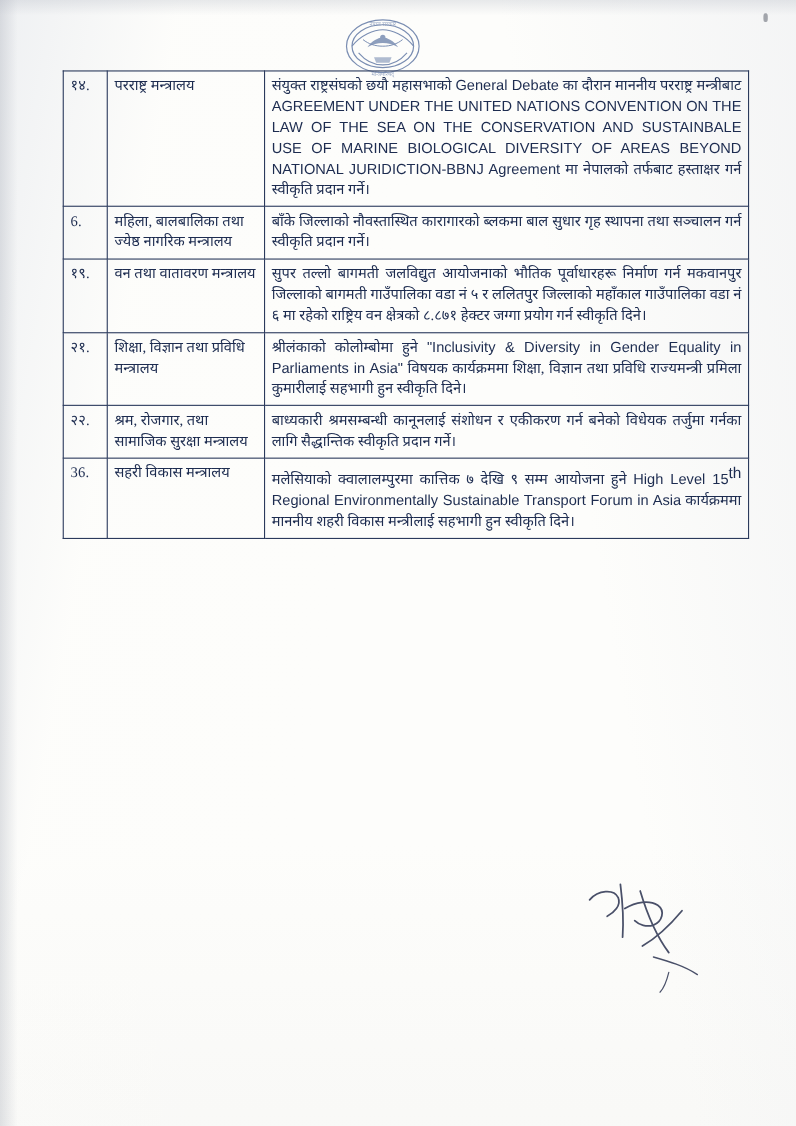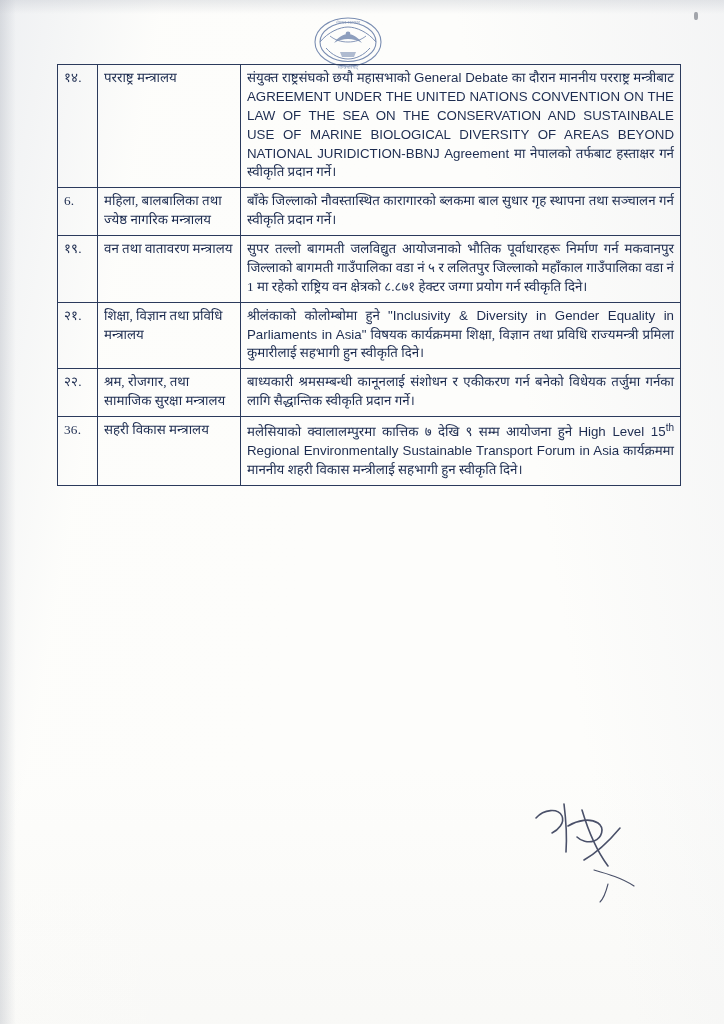--- a/index.html
+++ b/index.html
@@ -100,21 +100,21 @@
     font-size: 13.4px;
   }
   td.desc {
     text-align: justify;
     text-justify: inter-word;
     font-size: 13.4px;
   }
   td.desc .en {
     font-family: Liberation Sans, sans-serif;
   }
-  sup { font-size: 10px; }
+  sup { font-size: 14px; }
 
   
   .signature {
     position: absolute;
     right: 70px;
     bottom: 118px;
     width: 130px;
     height: 110px;
     opacity: .85;
   }
@@ -165,21 +165,21 @@
             <td class="desc">संयुक्त राष्ट्रसंघको छयौ महासभाको <span class="en">General Debate</span> का दौरान माननीय परराष्ट्र मन्त्रीबाट <span class="en">AGREEMENT UNDER THE UNITED NATIONS CONVENTION ON THE LAW OF THE SEA ON THE CONSERVATION AND SUSTAINBALE USE OF MARINE BIOLOGICAL DIVERSITY OF AREAS BEYOND NATIONAL JURIDICTION-BBNJ Agreement</span> मा नेपालको तर्फबाट हस्ताक्षर गर्न स्वीकृति प्रदान गर्ने।</td>
           </tr>
           <tr>
             <td class="sn">6.</td>
             <td class="min">महिला, बालबालिका तथा ज्येष्ठ नागरिक मन्त्रालय</td>
             <td class="desc">बाँके जिल्लाको नौवस्तास्थित कारागारको ब्लकमा बाल सुधार गृह स्थापना तथा सञ्चालन गर्न स्वीकृति प्रदान गर्ने।</td>
           </tr>
           <tr>
             <td class="sn">१९.</td>
             <td class="min">वन तथा वातावरण मन्त्रालय</td>
-            <td class="desc">सुपर तल्लो बागमती जलविद्युत आयोजनाको भौतिक पूर्वाधारहरू निर्माण गर्न मकवानपुर जिल्लाको बागमती गाउँपालिका वडा नं ५ र ललितपुर जिल्लाको महाँकाल गाउँपालिका वडा नं 1 मा रहेको राष्ट्रिय वन क्षेत्रको ८.८७१ हेक्टर जग्गा प्रयोग गर्न स्वीकृति दिने।</td>
+            <td class="desc">सुपर तल्लो बागमती जलविद्युत आयोजनाको भौतिक पूर्वाधारहरू निर्माण गर्न मकवानपुर जिल्लाको बागमती गाउँपालिका वडा नं ५ र ललितपुर जिल्लाको महाँकाल गाउँपालिका वडा नं ६ मा रहेको राष्ट्रिय वन क्षेत्रको ८.८७१ हेक्टर जग्गा प्रयोग गर्न स्वीकृति दिने।</td>
           </tr>
           <tr>
             <td class="sn">२१.</td>
             <td class="min">शिक्षा, विज्ञान तथा प्रविधि मन्त्रालय</td>
             <td class="desc">श्रीलंकाको कोलोम्बोमा हुने <span class="en">"Inclusivity &amp; Diversity in Gender Equality in Parliaments in Asia"</span> विषयक कार्यक्रममा शिक्षा, विज्ञान तथा प्रविधि राज्यमन्त्री प्रमिला कुमारीलाई सहभागी हुन स्वीकृति दिने।</td>
           </tr>
           <tr>
             <td class="sn">२२.</td>
             <td class="min">श्रम, रोजगार, तथा सामाजिक सुरक्षा मन्त्रालय</td>
             <td class="desc">बाध्यकारी श्रमसम्बन्धी कानूनलाई संशोधन र एकीकरण गर्न बनेको विधेयक तर्जुमा गर्नका लागि सैद्धान्तिक स्वीकृति प्रदान गर्ने।</td>

